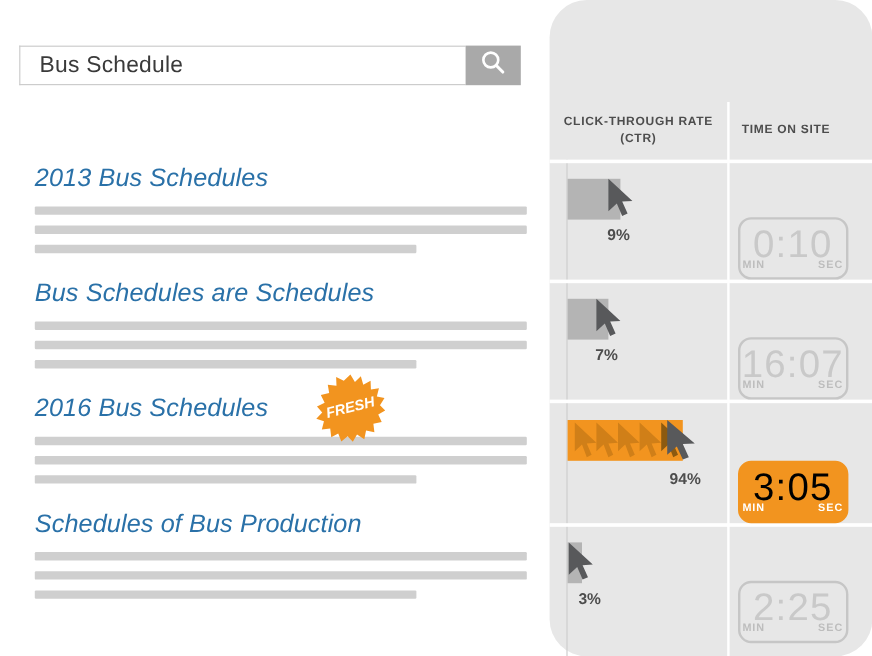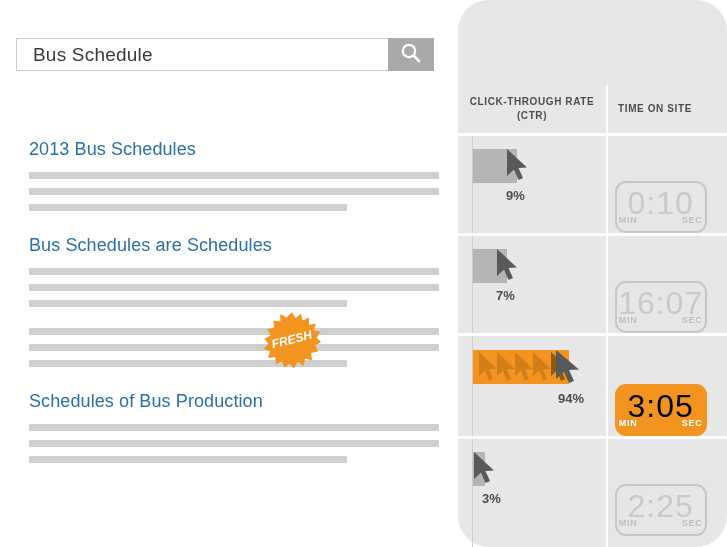--- a/index.html
+++ b/index.html
@@ -32,25 +32,26 @@
     font-family: "Liberation Sans", sans-serif;
   }
   #search-button {
     width: 46px; background: #a9a9a9;
     display: flex; align-items: center; justify-content: center;
     cursor: pointer;
   }
   #results { position: absolute; left: 29px; top: 136px; width: 410px; }
   .result { position: relative; margin-bottom: 21px; }
   .result-title {
-    color: #2a71a8; font-size: 18px; font-weight: 400;
+    color: #2a71a8; font-size: 21px; font-weight: 400;
     letter-spacing: 0.1px; line-height: 26px;
     display: inline-block;
     font-family: "Liberation Sans", sans-serif;
     cursor: pointer;
+    font-style: italic;
   }
   .result-lines { margin-top: 10px; }
   .line { height: 7px; background: #cfcfcf; margin-bottom: 9px; border-radius: 1px; }
   .line.w-full { width: 410px; }
   .line.w-short { width: 318px; }
 
   
   #fresh-badge {
     position: absolute; right: 118px; top: -17px;
     width: 58px; height: 58px;
@@ -173,20 +174,21 @@
       <div class="result">
         <span class="result-title">Bus Schedules are Schedules</span>
         <div class="result-lines">
           <div class="line w-full"></div>
           <div class="line w-full"></div>
           <div class="line w-short"></div>
         </div>
       </div>
 
       <div class="result">
+        <span class="result-title">2016 Bus Schedules</span>
         <div id="fresh-badge">
           <svg viewBox="0 0 100 100">
             <polygon fill="#f2941f" points="50,2 56.5,12.5 65,4.5 68.5,16.5 79,11 79.5,23.5 91,21.5 88,33.5 99,35.5 92.5,46 100,53.5 90,59.5 95,70 83,72.5 84.5,85 72.5,82.5 70,95 59.5,88 53.5,98.5 46,90.5 37,98 32.5,86.5 22.5,92 21,79.5 9,81 12,69 1,65.5 9.5,56.5 2,48 13,42.5 7.5,31.5 19.5,28.5 17.5,16.5 30,18 29.5,5.5 40.5,11"></polygon>
             <text x="50" y="56" text-anchor="middle" font-family="Liberation Sans, sans-serif" font-size="21" font-weight="bold" font-style="italic" fill="#ffffff" transform="rotate(-14 50 50)">FRESH</text>
           </svg>
         </div>
         <div class="result-lines">
           <div class="line w-full"></div>
           <div class="line w-full"></div>
           <div class="line w-short"></div>

